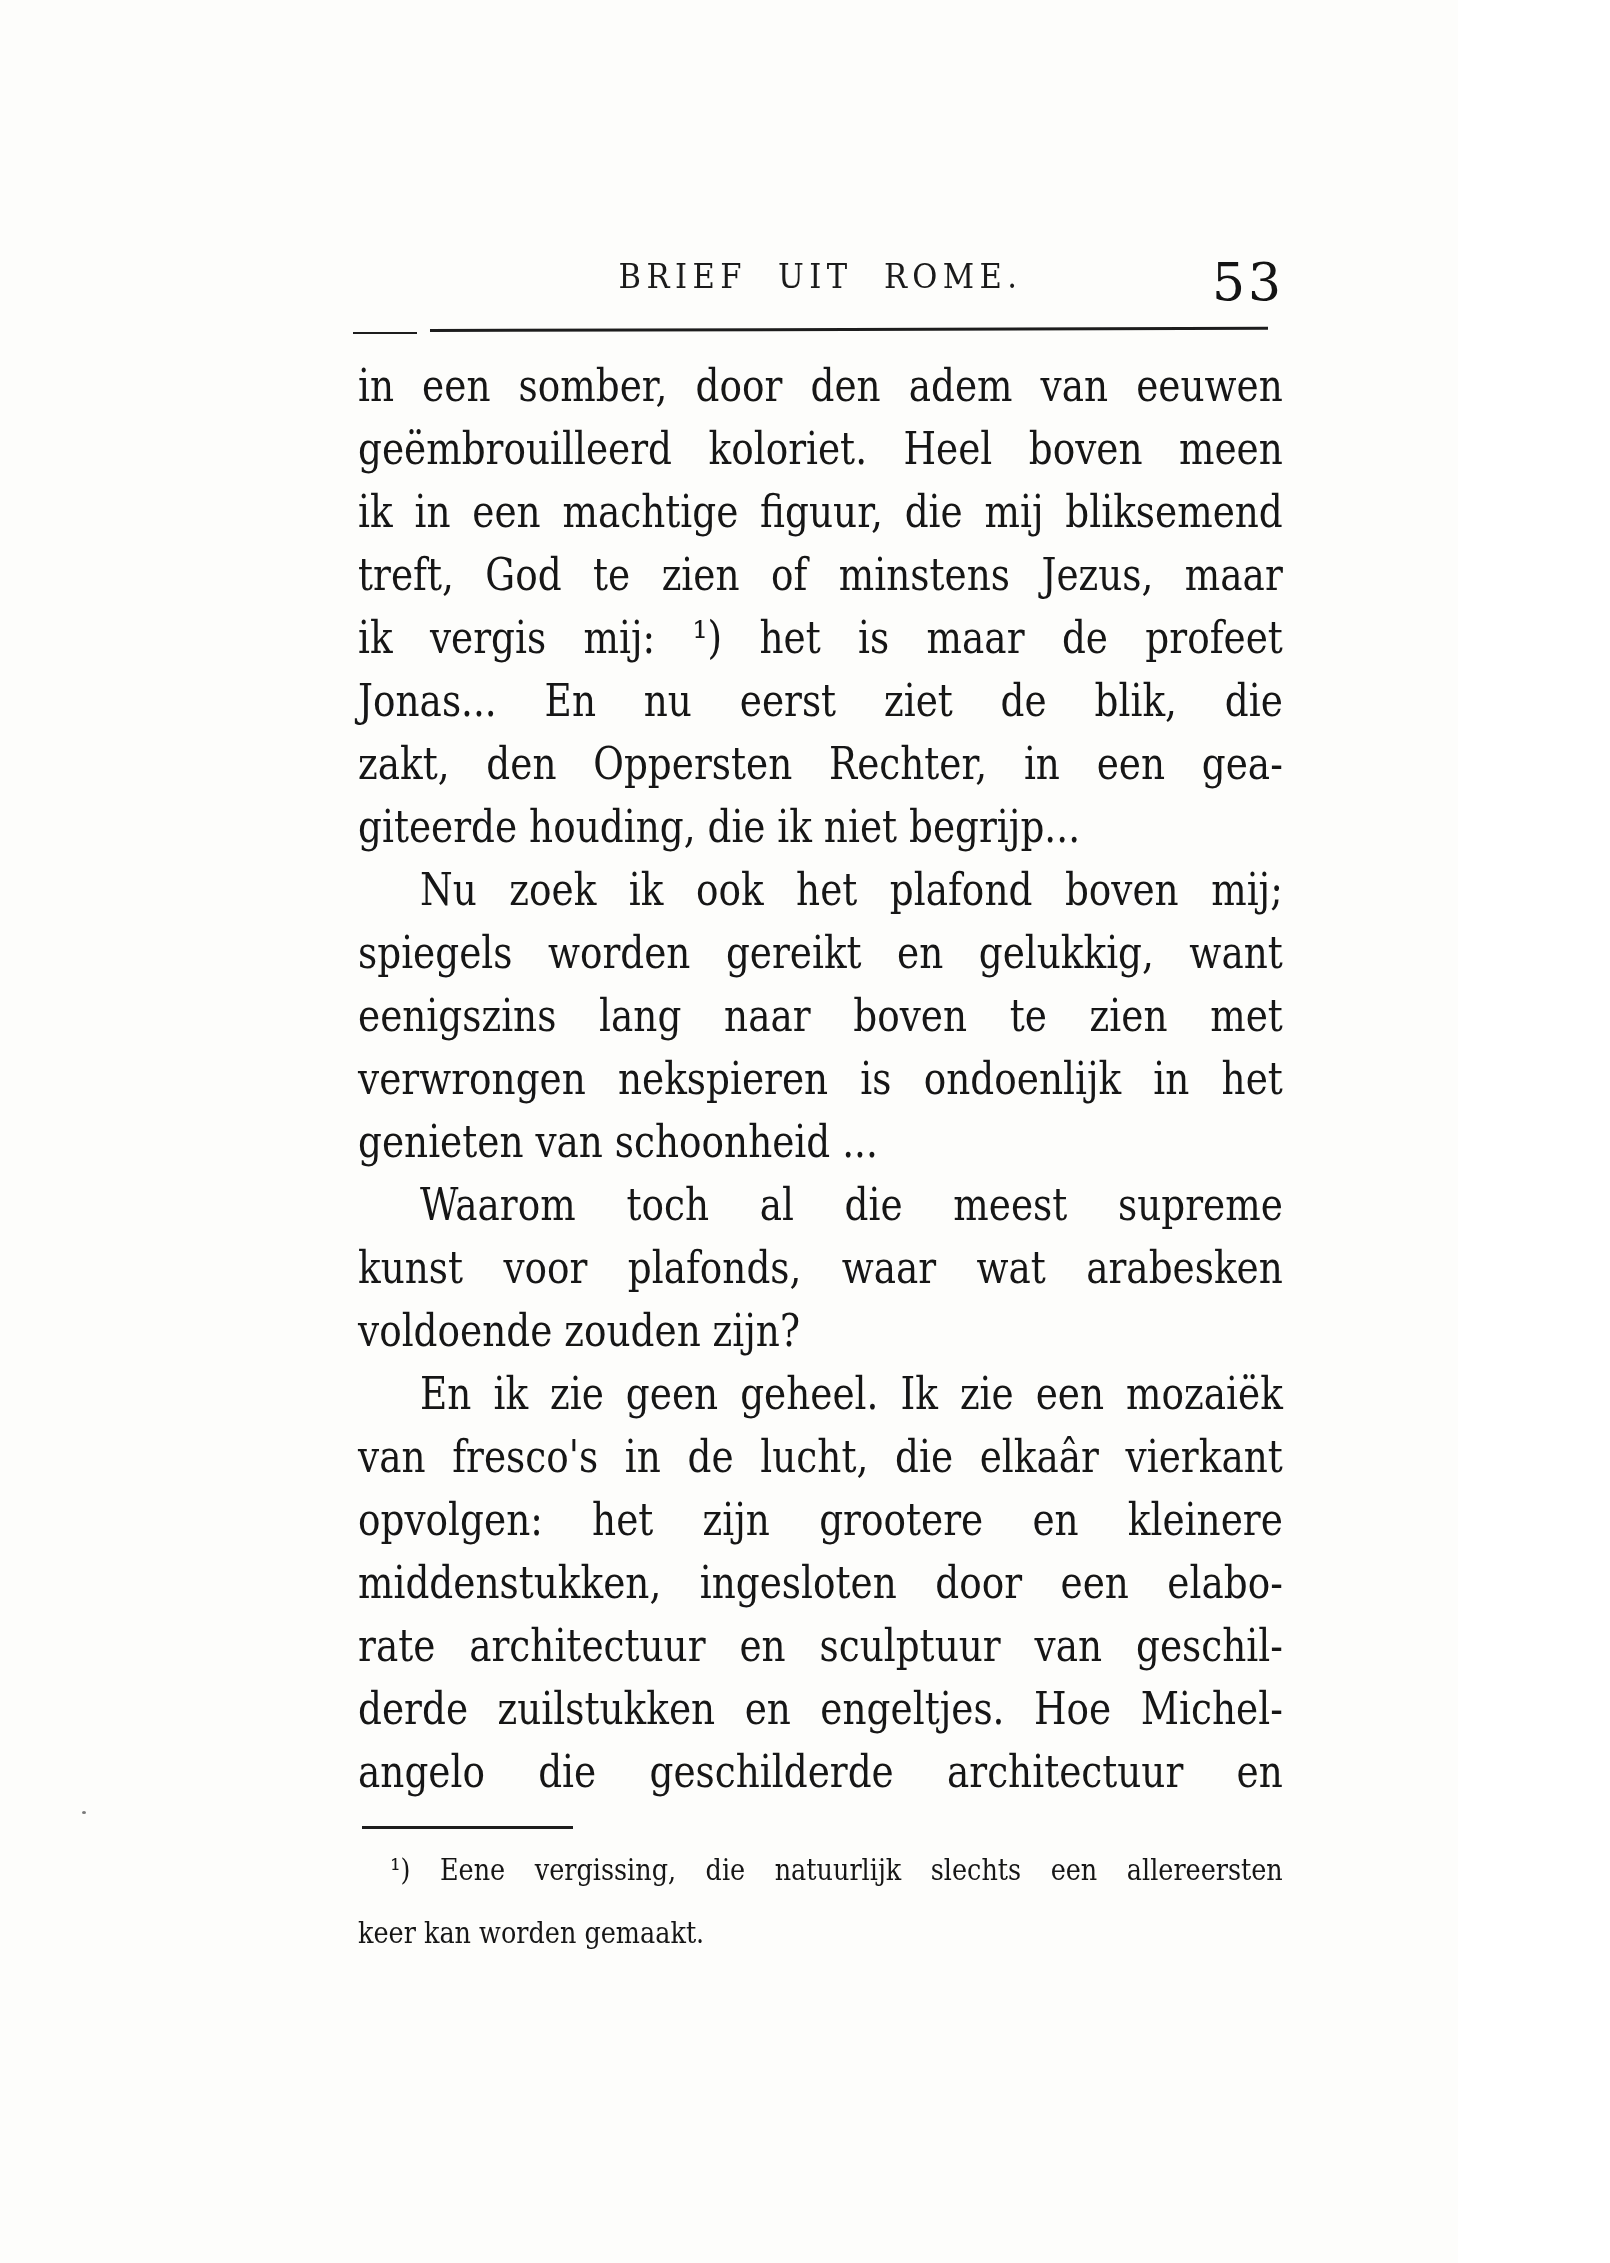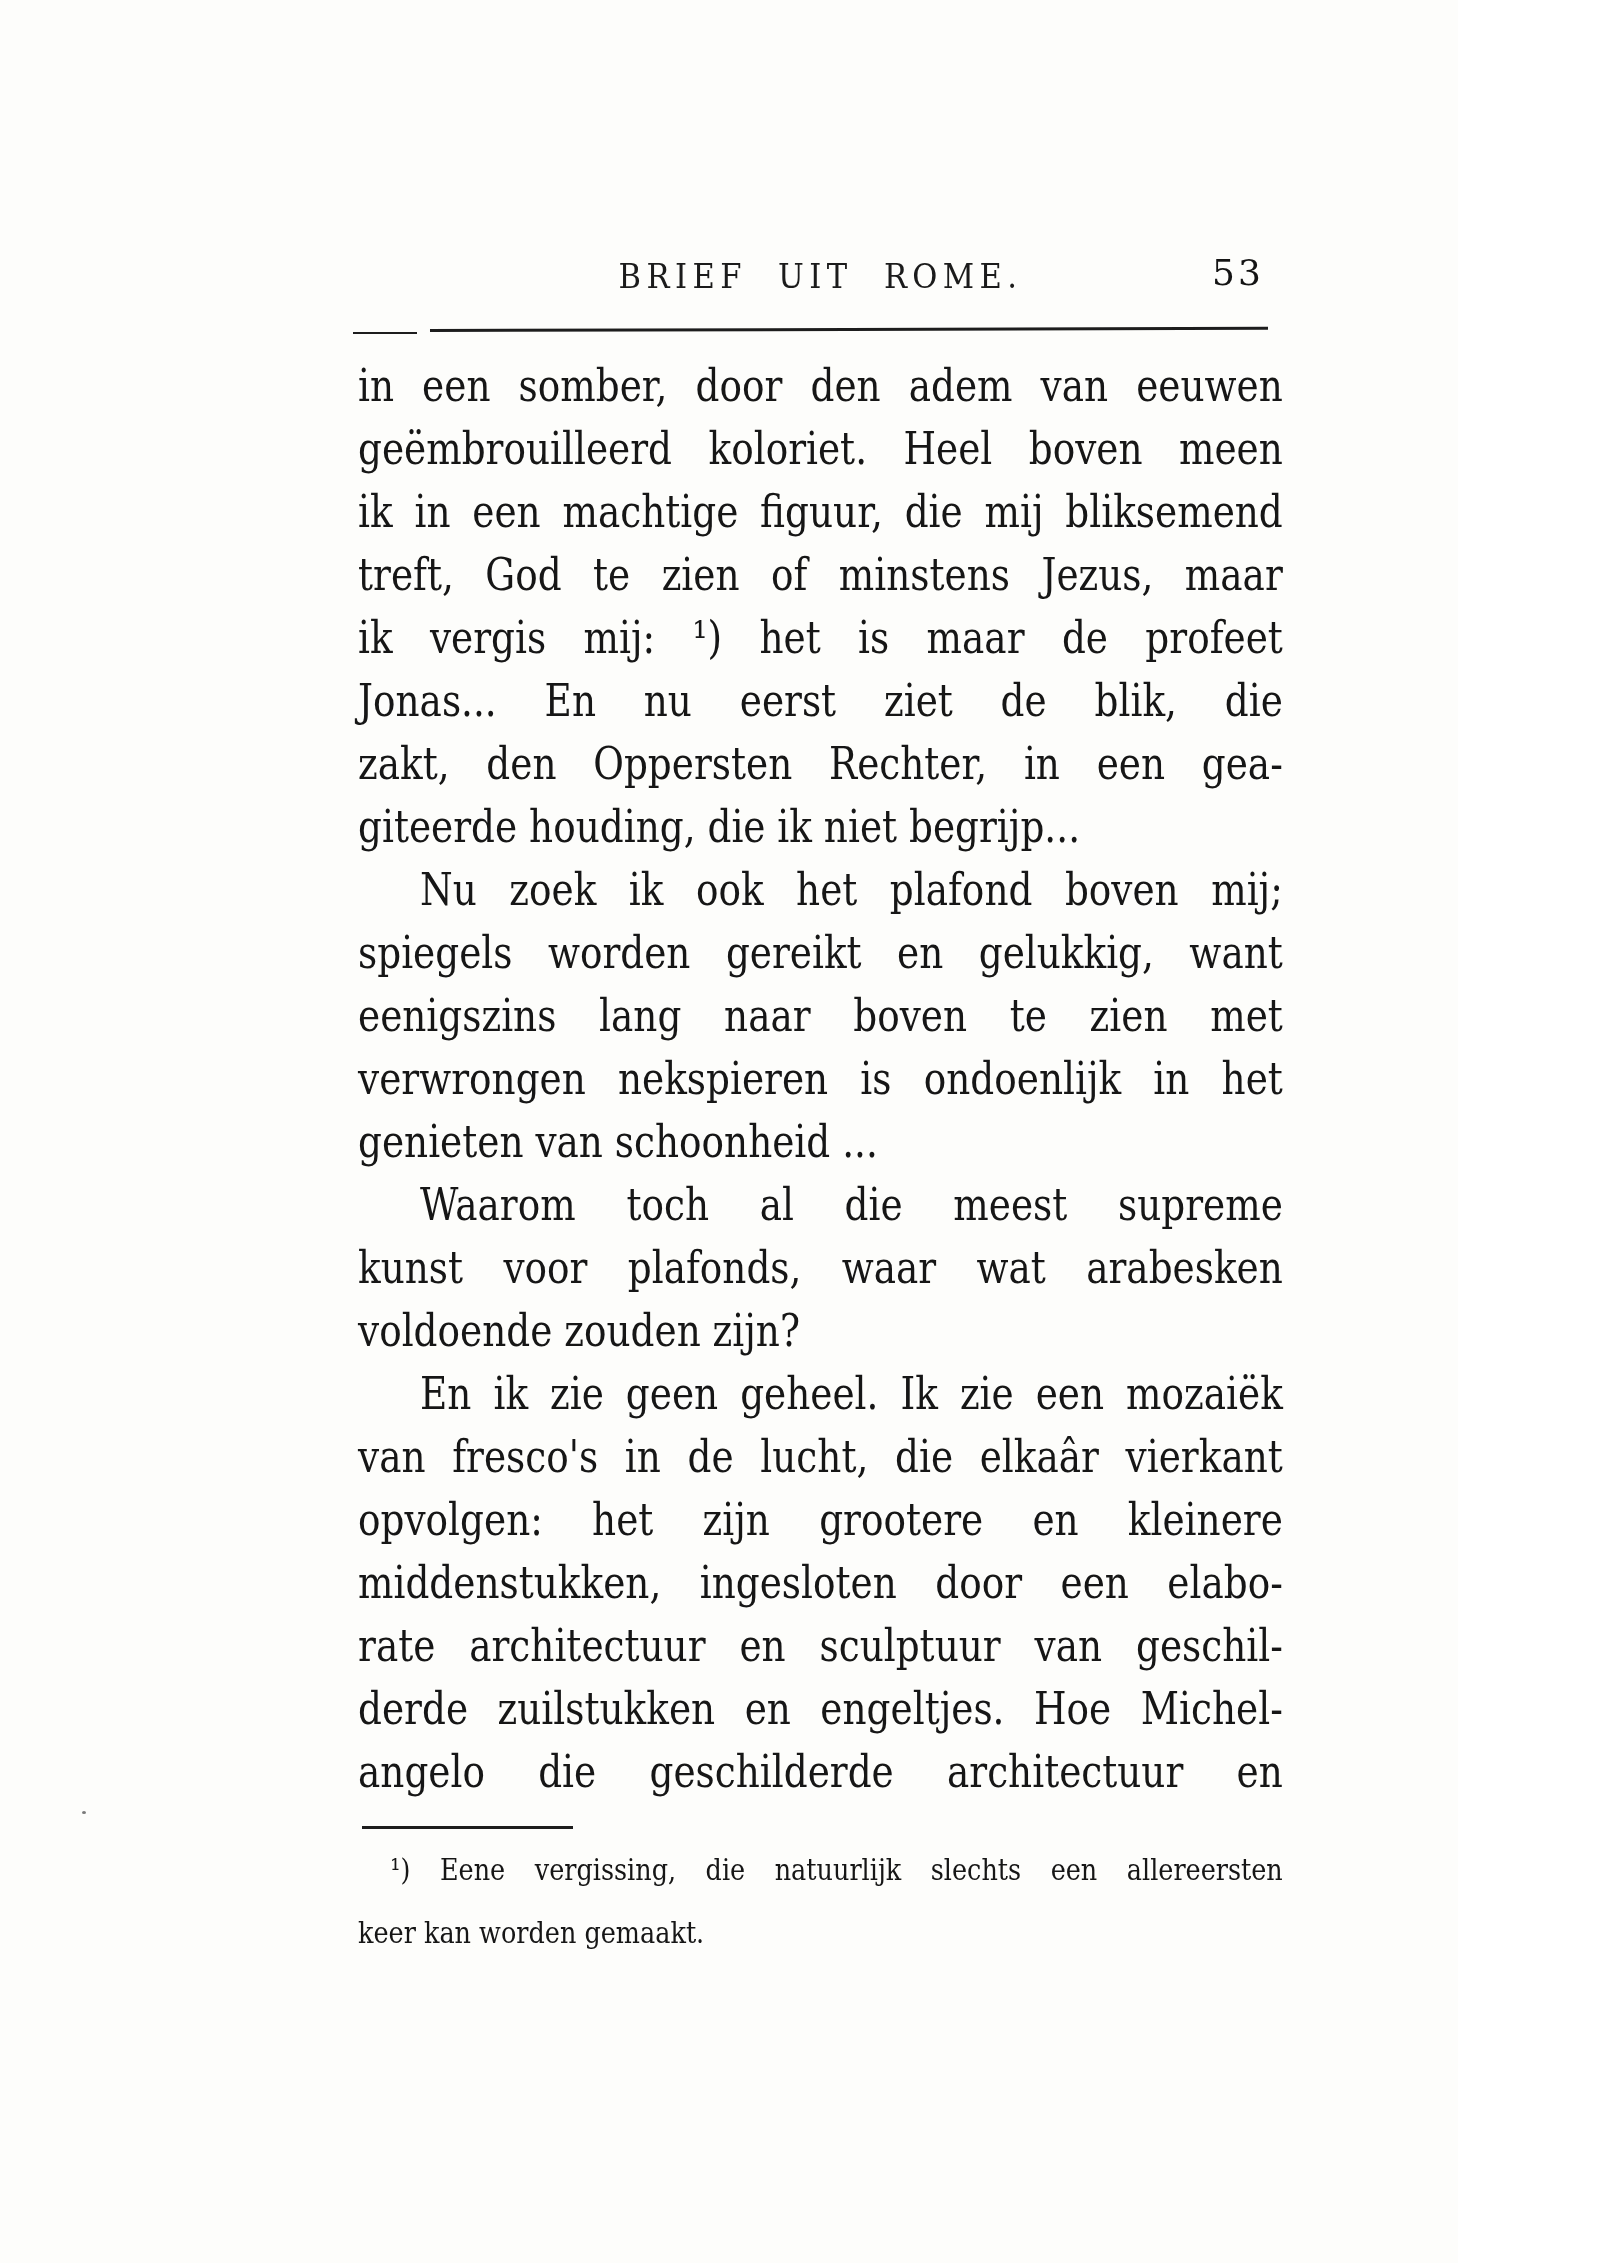--- a/index.html
+++ b/index.html
@@ -26,21 +26,21 @@
     letter-spacing: 6px;
     word-spacing: 18px;
     color: #1b1b1b;
     transform: scaleX(0.9);
     transform-origin: 50% 0;
   }
   .page-number {
     position: absolute;
     left: 1212px;
     top: 252px;
-    font-size: 36px;
+    font-size: 52px;
     letter-spacing: 3px;
     color: #141414;
   }
   .rule {
     position: absolute;
     background: #1d1d1d;
     height: 3px;
   }
   .rule-a { left: 353px; top: 332px; width: 64px; height: 2px; }
   .rule-b {

